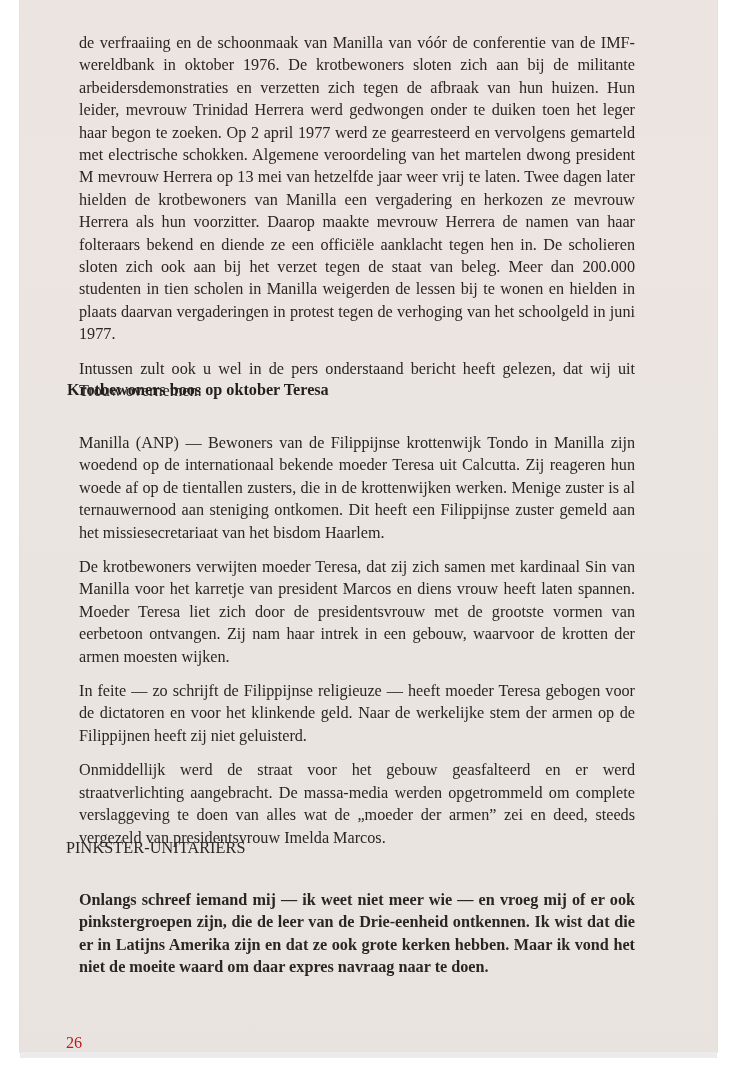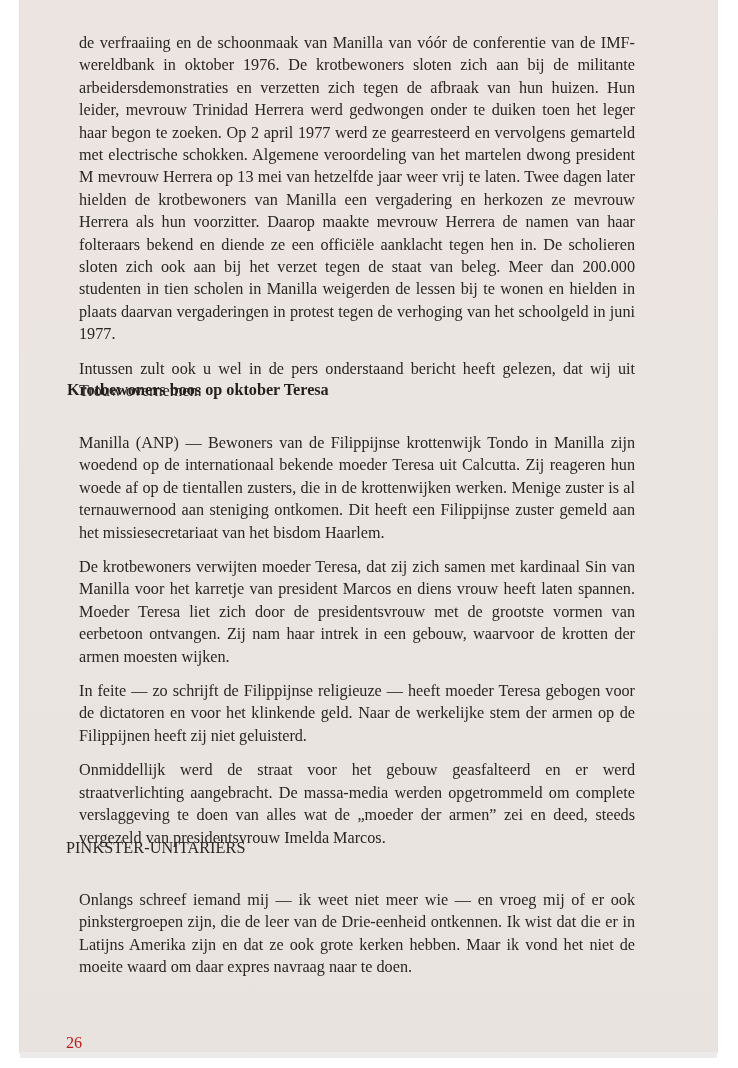--- a/index.html
+++ b/index.html
@@ -66,21 +66,21 @@
     .page-number {
       position: absolute;
       left: 66px;
       top: 1034px;
       font-family: "Liberation Serif", "DejaVu Serif", serif;
       font-size: 16.2px;
       color: #b91c1c;
     }
     #block1 { top: 20px; }
     #block2 { top: 420px; }
-    #block3 { top: 877px; }
+    #block3 { top: 877px; font-weight: bold; }
   </style>
 </head>
 <body>
 
 <div class="page"></div>
 <div class="page-bottom-strip"></div>
 
 <div class="text-block" id="block1">
   <p>de verfraaiing en de schoonmaak van Manilla van vóór de conferentie van de IMF-wereldbank in oktober 1976. De krotbewoners sloten zich aan bij de militante arbeidersdemonstraties en verzetten zich tegen de afbraak van hun huizen. Hun leider, mevrouw Trinidad Herrera werd gedwongen onder te duiken toen het leger haar begon te zoeken. Op 2 april 1977 werd ze gearresteerd en vervolgens gemarteld met electrische schokken. Algemene veroordeling van het martelen dwong president M mevrouw Herrera op 13 mei van hetzelfde jaar weer vrij te laten. Twee dagen later hielden de krotbewoners van Manilla een vergadering en herkozen ze mevrouw Herrera als hun voorzitter. Daarop maakte mevrouw Herrera de namen van haar folteraars bekend en diende ze een officiële aanklacht tegen hen in. De scholieren sloten zich ook aan bij het verzet tegen de staat van beleg. Meer dan 200.000 studenten in tien scholen in Manilla weigerden de lessen bij te wonen en hielden in plaats daarvan vergaderingen in protest tegen de verhoging van het schoolgeld in juni 1977.</p>
   <p>Intussen zult ook u wel in de pers onderstaand bericht heeft gelezen, dat wij uit Trouw overnemen:</p>

